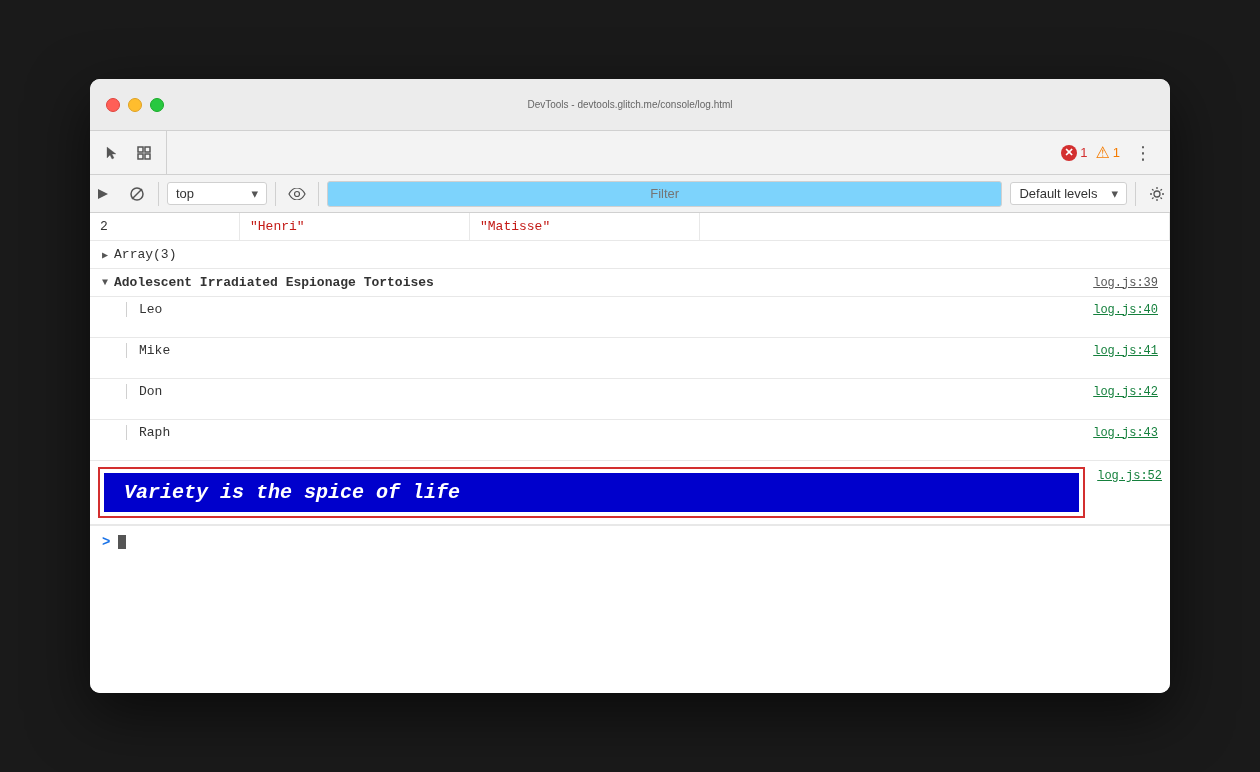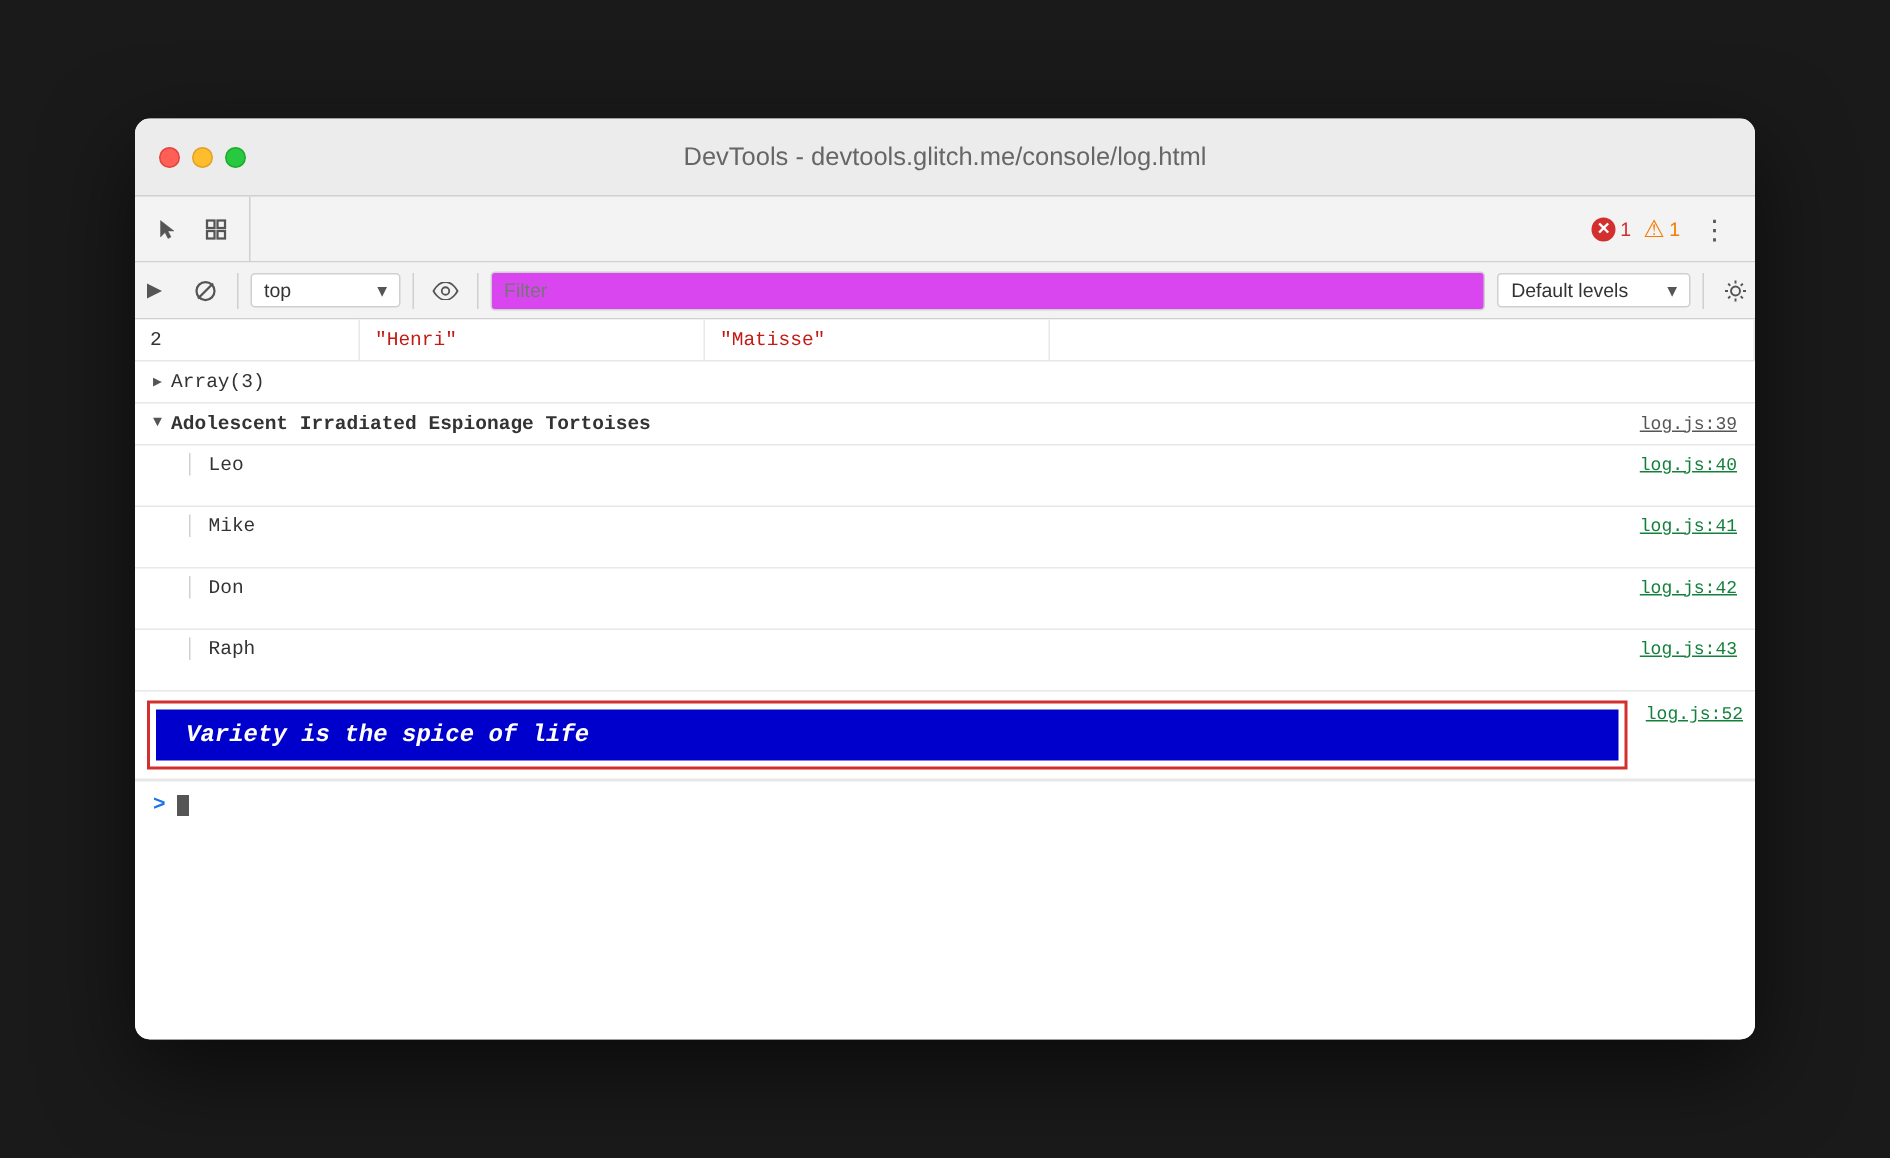--- a/index.html
+++ b/index.html
@@ -54,21 +54,21 @@
       width: 14px; height: 14px;
       border-radius: 50%;
       background: #28c840;
       border: 1px solid #1aab29;
     }
 
     .titlebar-title {
       position: absolute;
       left: 50%;
       transform: translateX(-50%);
-      font-size: 17px;
+      font-size: 10px;
       color: #666;
       font-weight: 400;
     }
 
     
     .devtools-toolbar {
       background: #f3f3f3;
       border-bottom: 1px solid #d0d0d0;
       height: 44px;
       display: flex;
@@ -211,28 +211,29 @@
       min-width: 100px;
     }
 
     .filter-input {
       flex: 1;
       height: 26px;
       border: 1px solid #d0d0d0;
       border-radius: 3px;
       padding: 0 8px;
       font-size: 13px;
-      background: #d946ef;
-      color: #333;
+      background: #7dd3fc;
+      color: #333;
+      text-align: center;
     }
 
     .levels-select {
       display: flex;
       align-items: center;
-      gap: 20px;
+      gap: 8px;
       padding: 3px 8px;
       border: 1px solid #d0d0d0;
       border-radius: 3px;
       background: white;
       cursor: pointer;
       font-size: 13px;
       color: #333;
       white-space: nowrap;
     }
 
@@ -334,21 +335,21 @@
       color: #15803d;
       text-decoration: underline;
       font-size: 12px;
       cursor: pointer;
     }
 
     .styled-log-text {
       background: #0000cc;
       color: white;
       font-family: 'Courier New', Courier, monospace;
-      font-size: 16px;
+      font-size: 20px;
       font-style: italic;
       font-weight: bold;
       padding: 8px 20px;
       flex: 1;
     }
 
     
     .console-prompt {
       display: flex;
       align-items: center;

